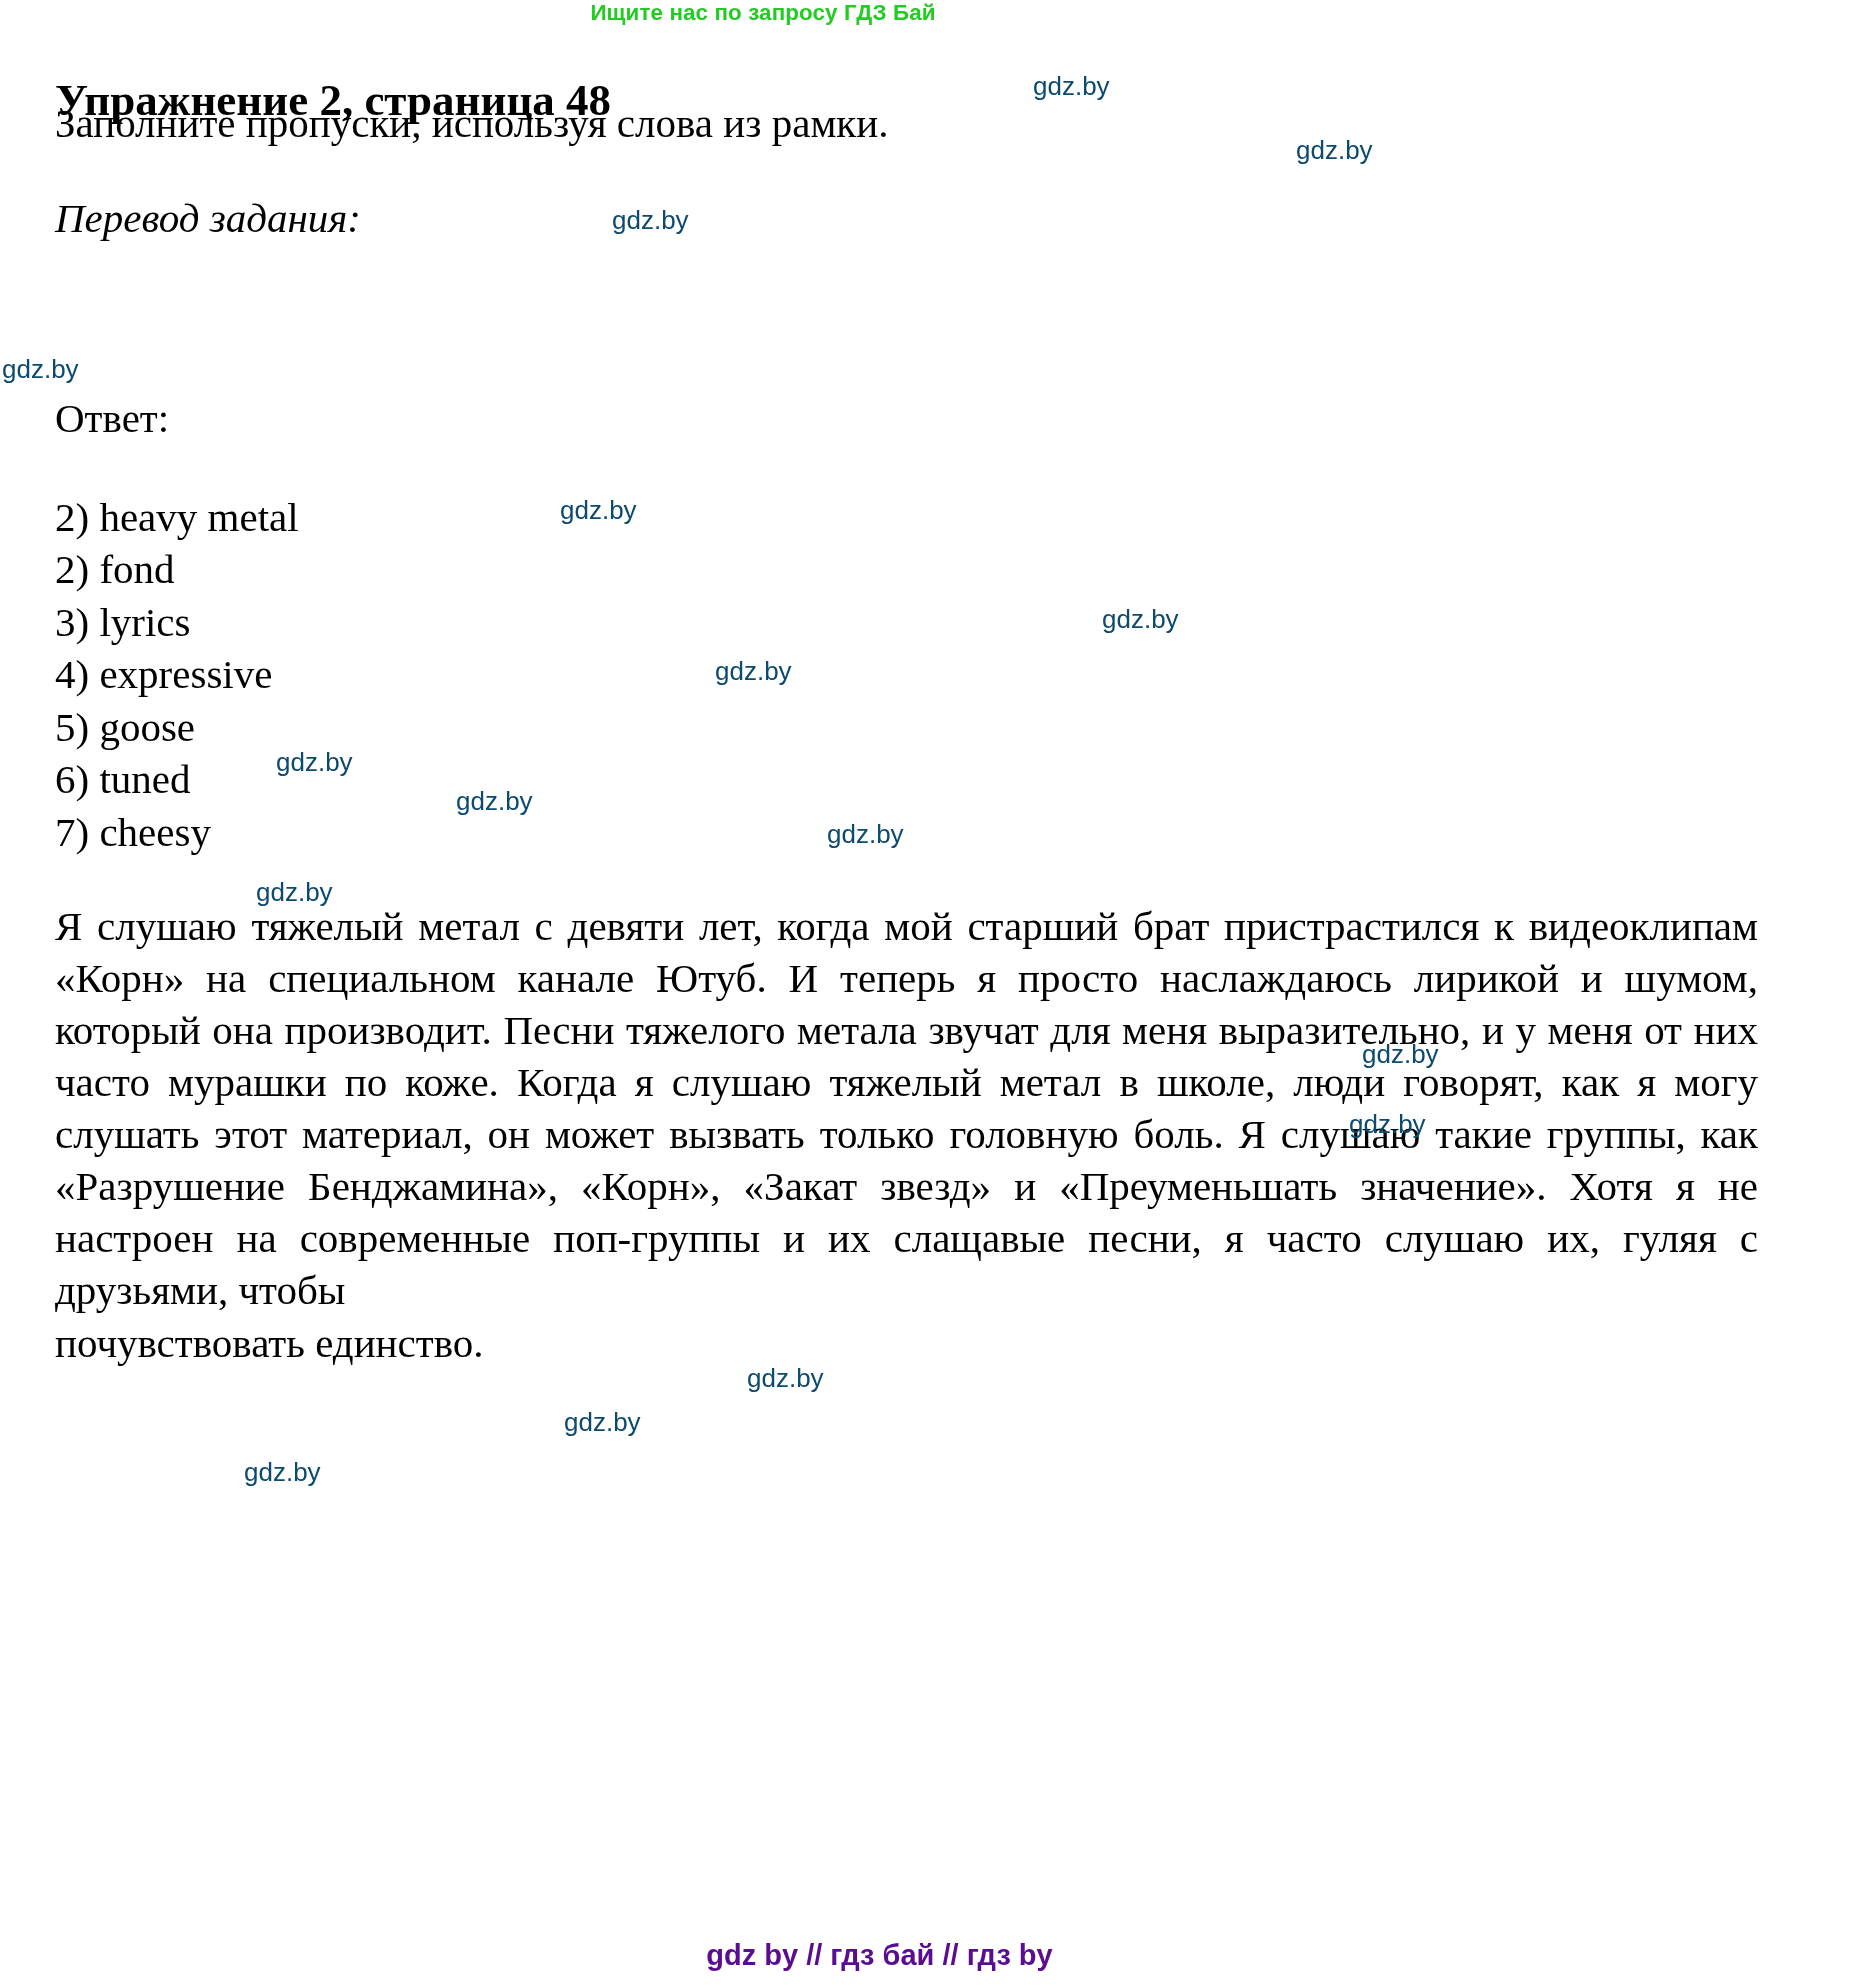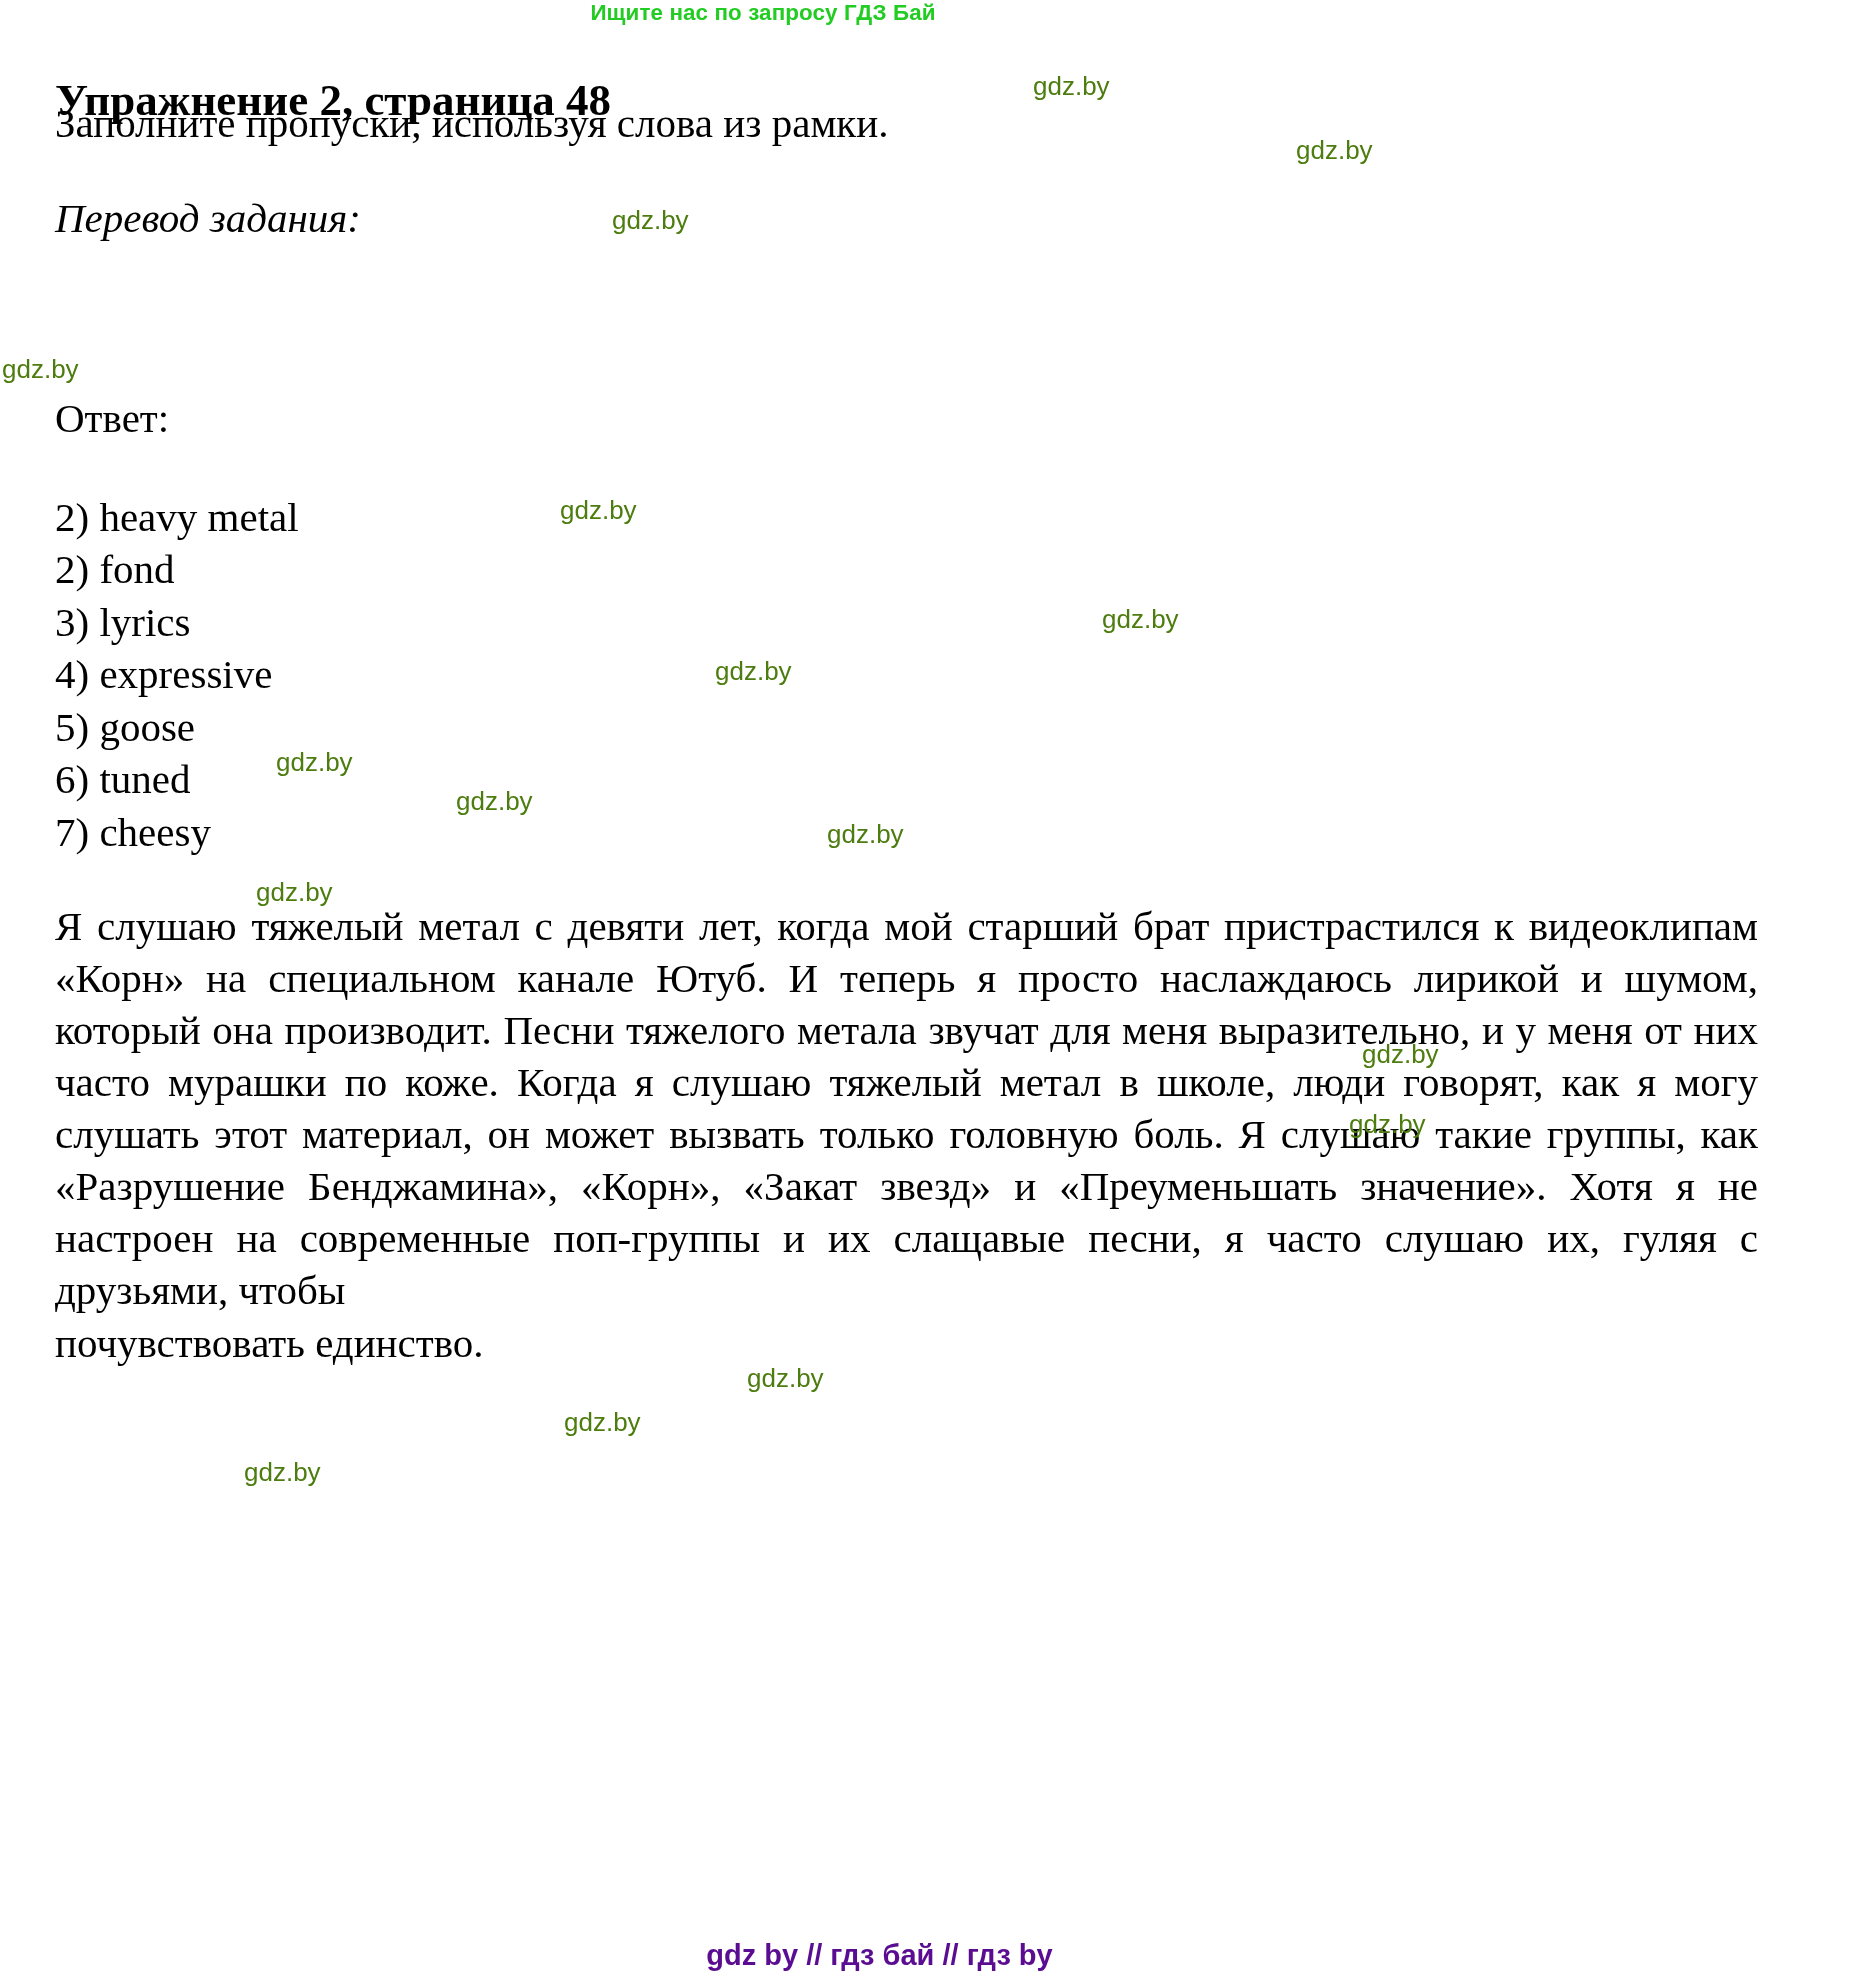--- a/index.html
+++ b/index.html
@@ -119,21 +119,21 @@
   .story .lastline {
     display: block;
     text-align: left;
   }
 
   
   .wm {
     position: absolute;
     font-family: "Liberation Sans", "DejaVu Sans", sans-serif;
     font-size: 26px;
-    color: #4d7c0f;
+    color: #0c4a6e;
     white-space: nowrap;
     pointer-events: none;
   }
 
   
   .site-footer {
     position: absolute;
     left: 0;
     bottom: 13.7px;
     width: 1759px;

